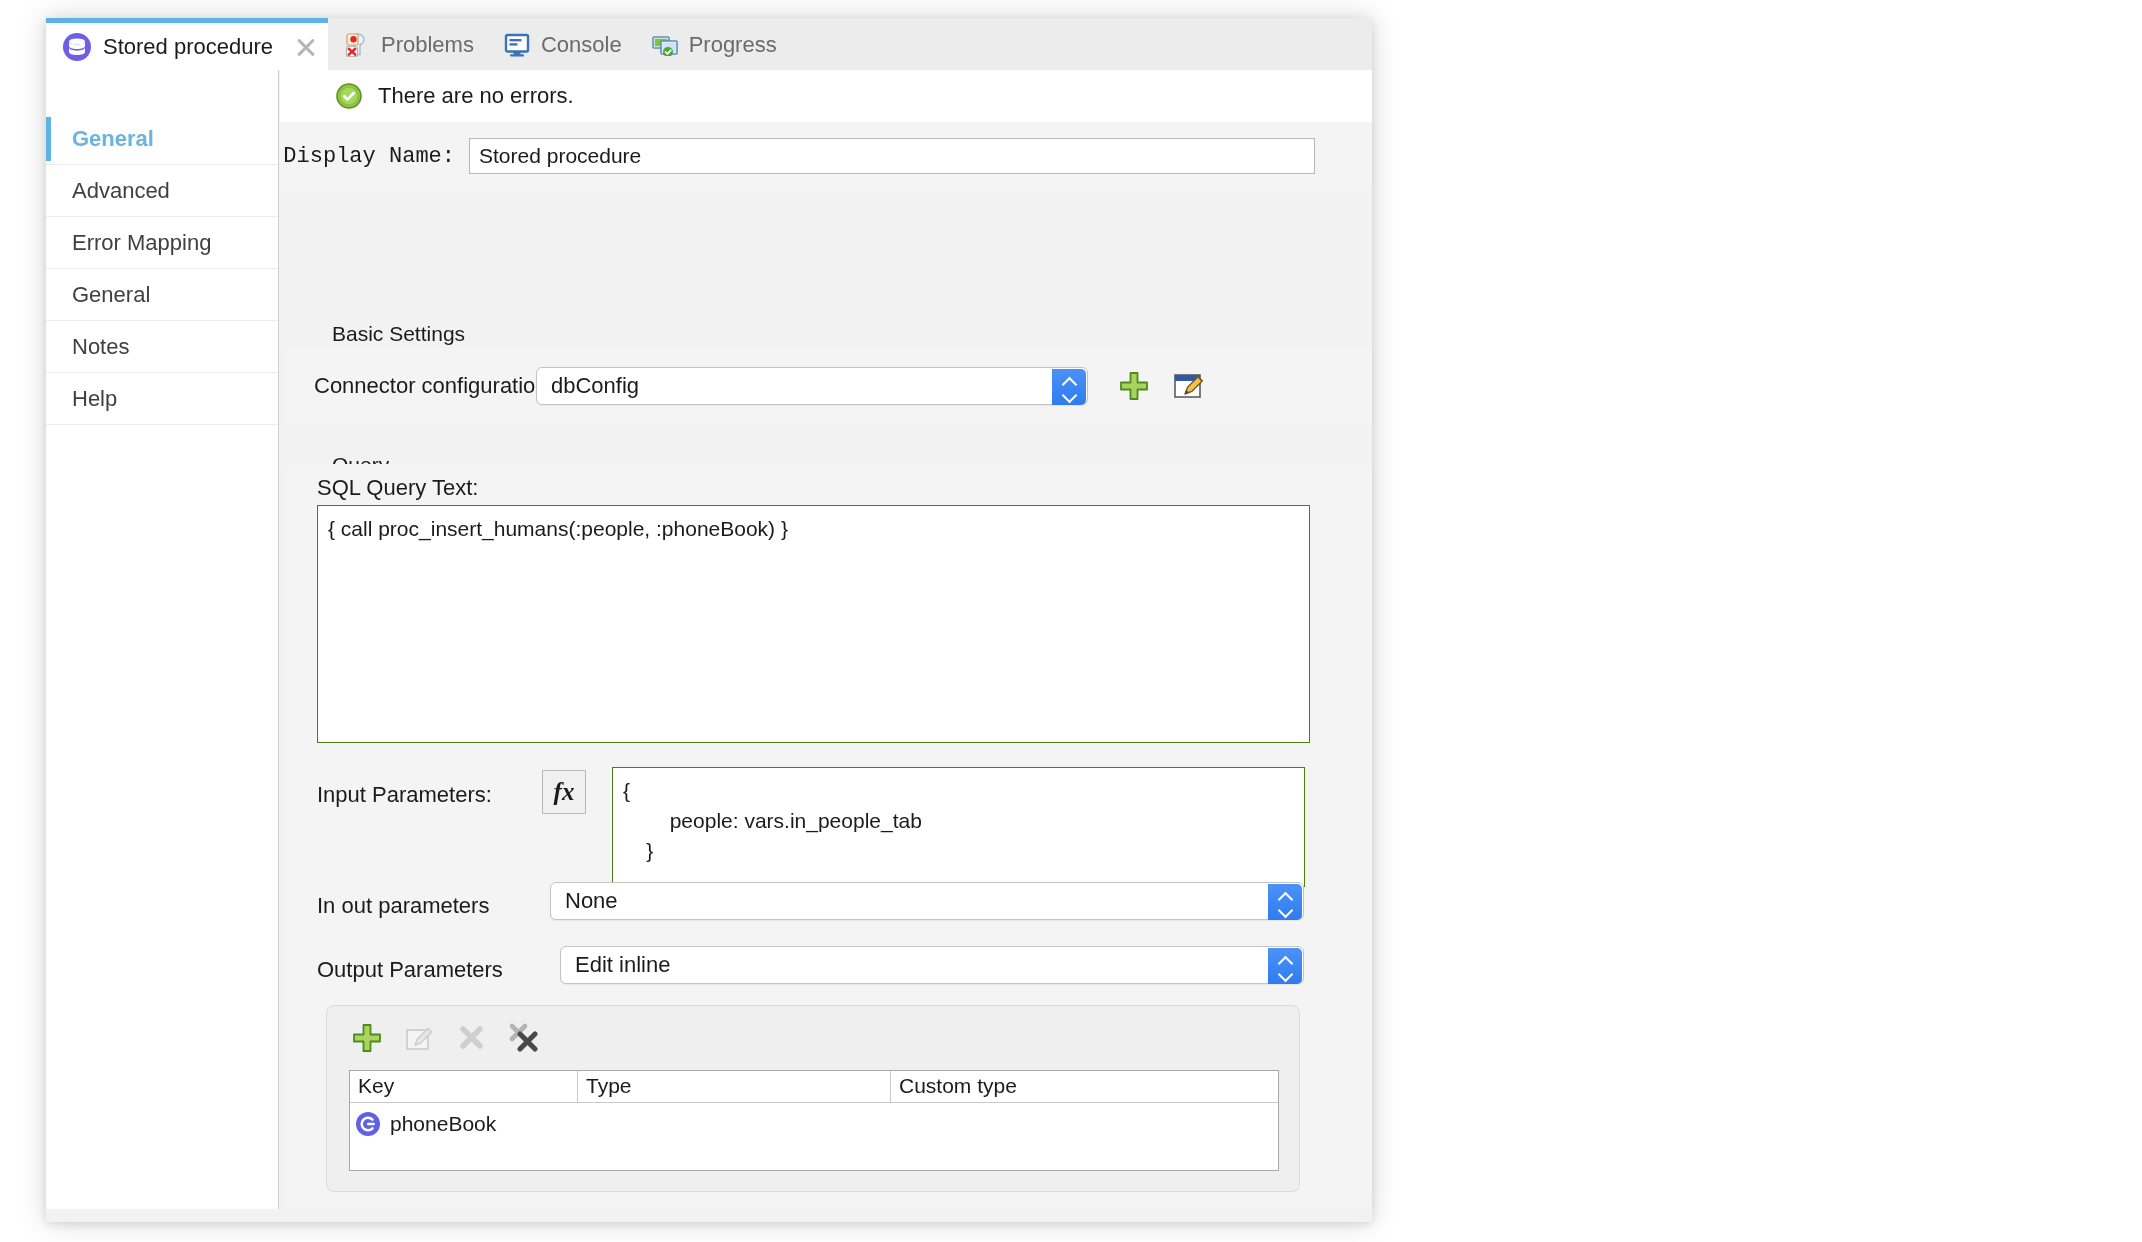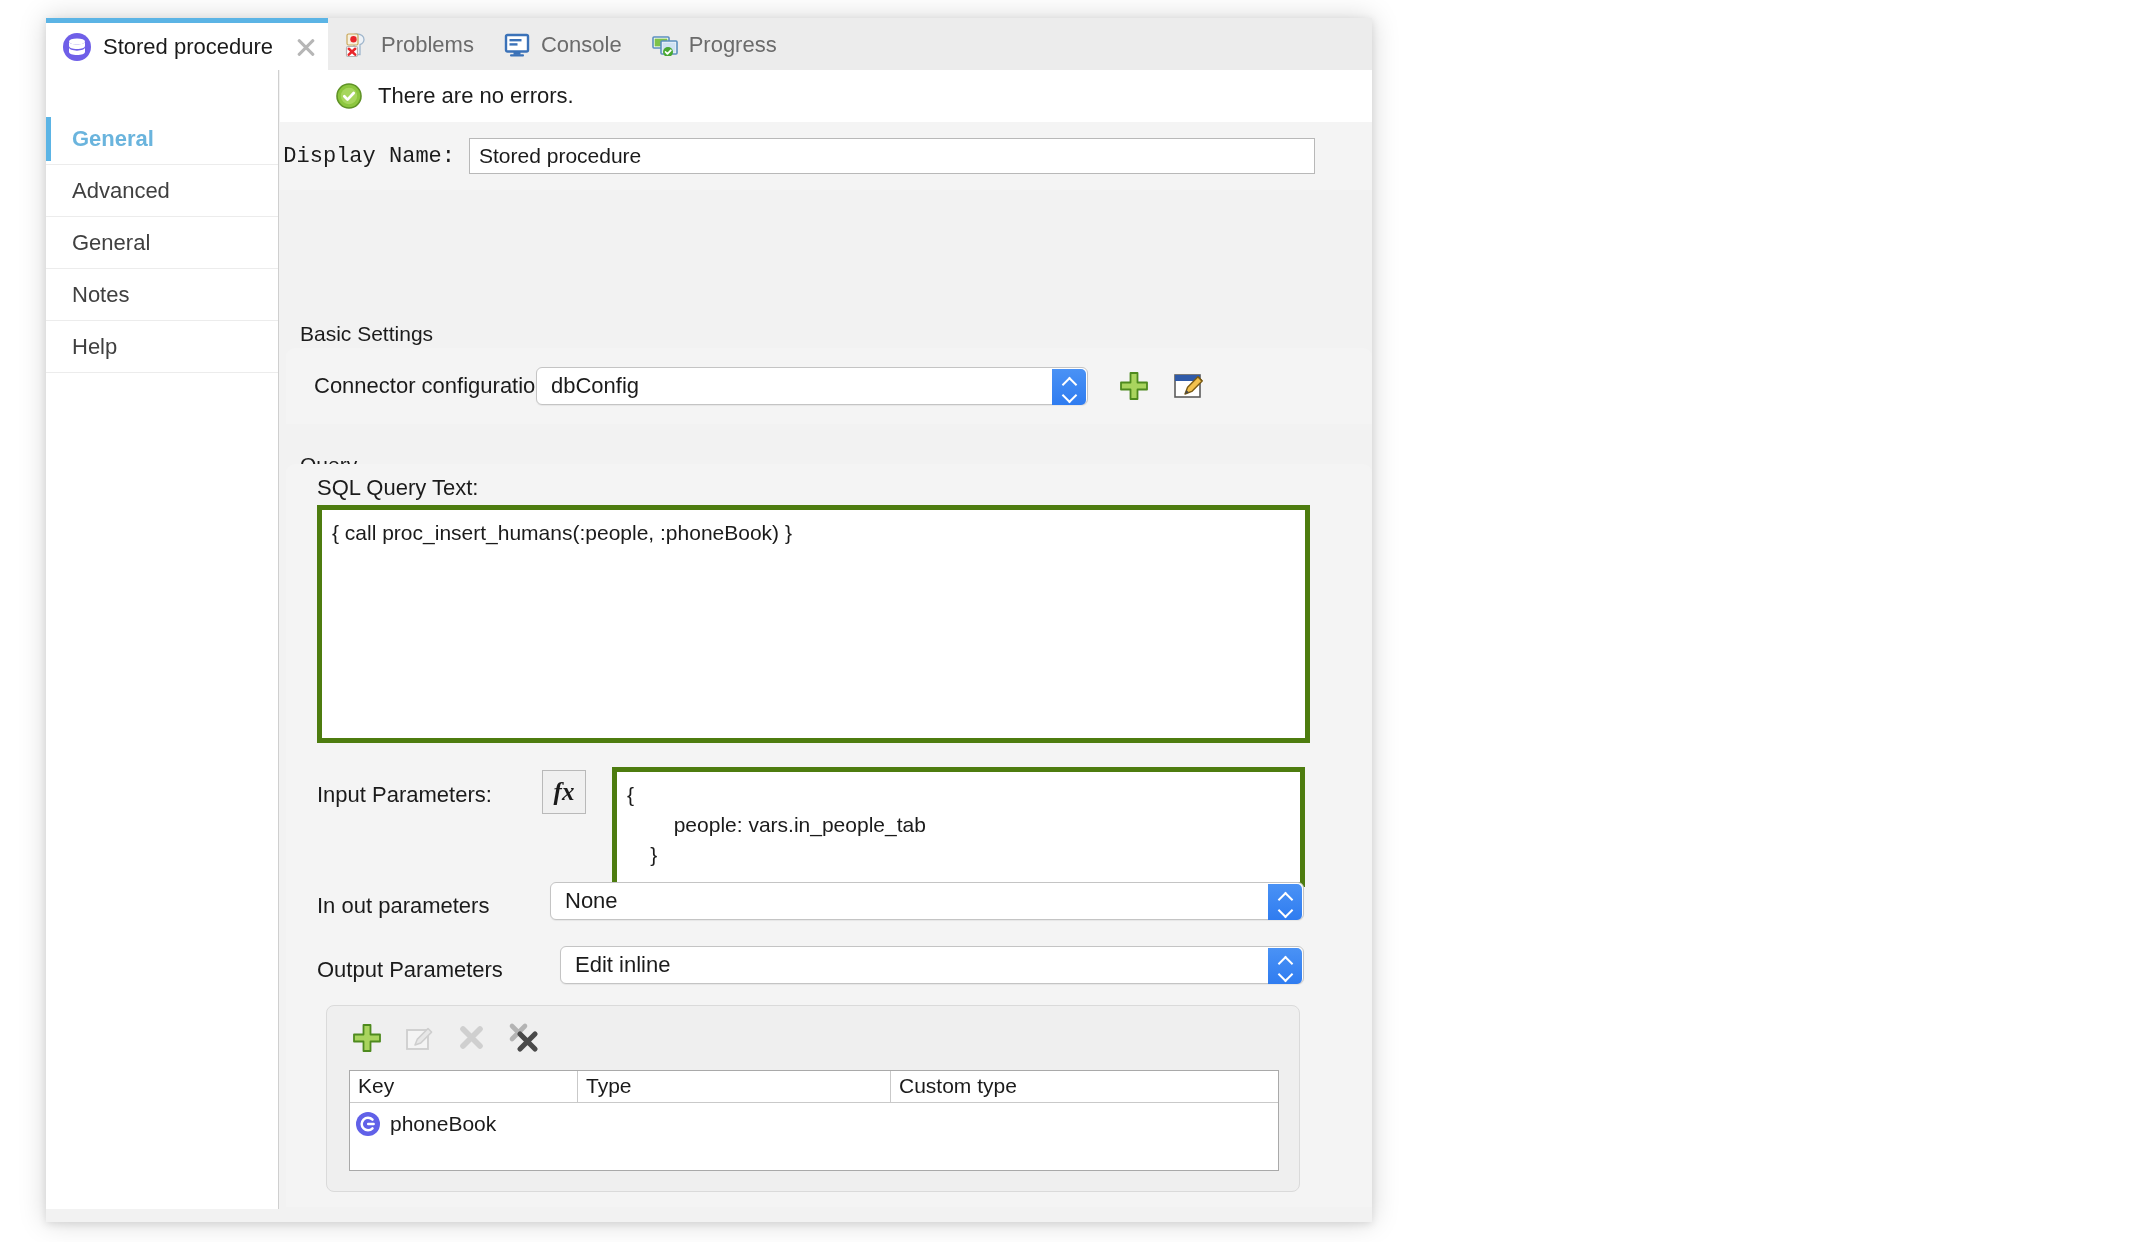--- a/index.html
+++ b/index.html
@@ -169,20 +169,21 @@
     line-height: 34px;
     font-family: "Liberation Sans", sans-serif;
     outline: none;
   }
 
   
   .grouplabel {
     position: absolute;
     font-size: 21px;
     color: #1b1b1b;
+    margin-left: 32px;
   }
   .groupbox {
     position: absolute;
     background: #f4f4f4;
     border-radius: 9px 9px 0 0;
   }
 
   
   .combo {
     position: relative;
@@ -218,21 +219,21 @@
     width: 9px; height: 9px;
     border-left: 2.6px solid #fff;
     border-bottom: 2.6px solid #fff;
   }
   .chev.up::before   { transform: rotate(135deg); }
   .chev.down::before { transform: rotate(-45deg); }
 
   
   .area {
     background: #ffffff;
-    border: 5px solid #4d7c0f;
+    border: 1px solid #4d7c0f;
     font-size: 21px;
     color: #1b1b1b;
     padding: 8px 10px;
     font-family: "Liberation Sans", sans-serif;
     white-space: pre;
     overflow: hidden;
     line-height: 1.42;
   }
 
   
@@ -373,20 +374,23 @@
 
     <div class="body">
 
       <div class="sidebar">
         <div class="sidebar-spacer"></div>
         <div class="side-item active">
           <span>General</span>
         </div>
         <div class="side-item">
           <span>Advanced</span>
+        </div>
+        <div class="side-item">
+          <span>Error Mapping</span>
         </div>
         <div class="side-item">
           <span>General</span>
         </div>
         <div class="side-item">
           <span>Notes</span>
         </div>
         <div class="side-item">
           <span>Help</span>
         </div>

